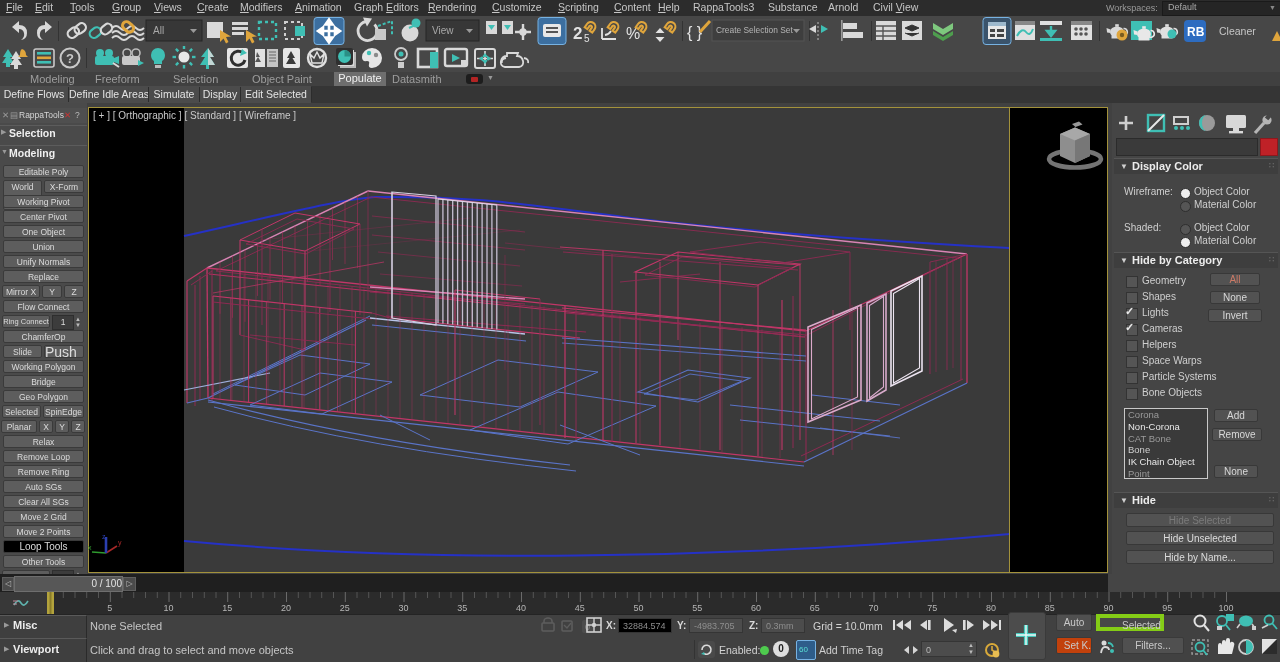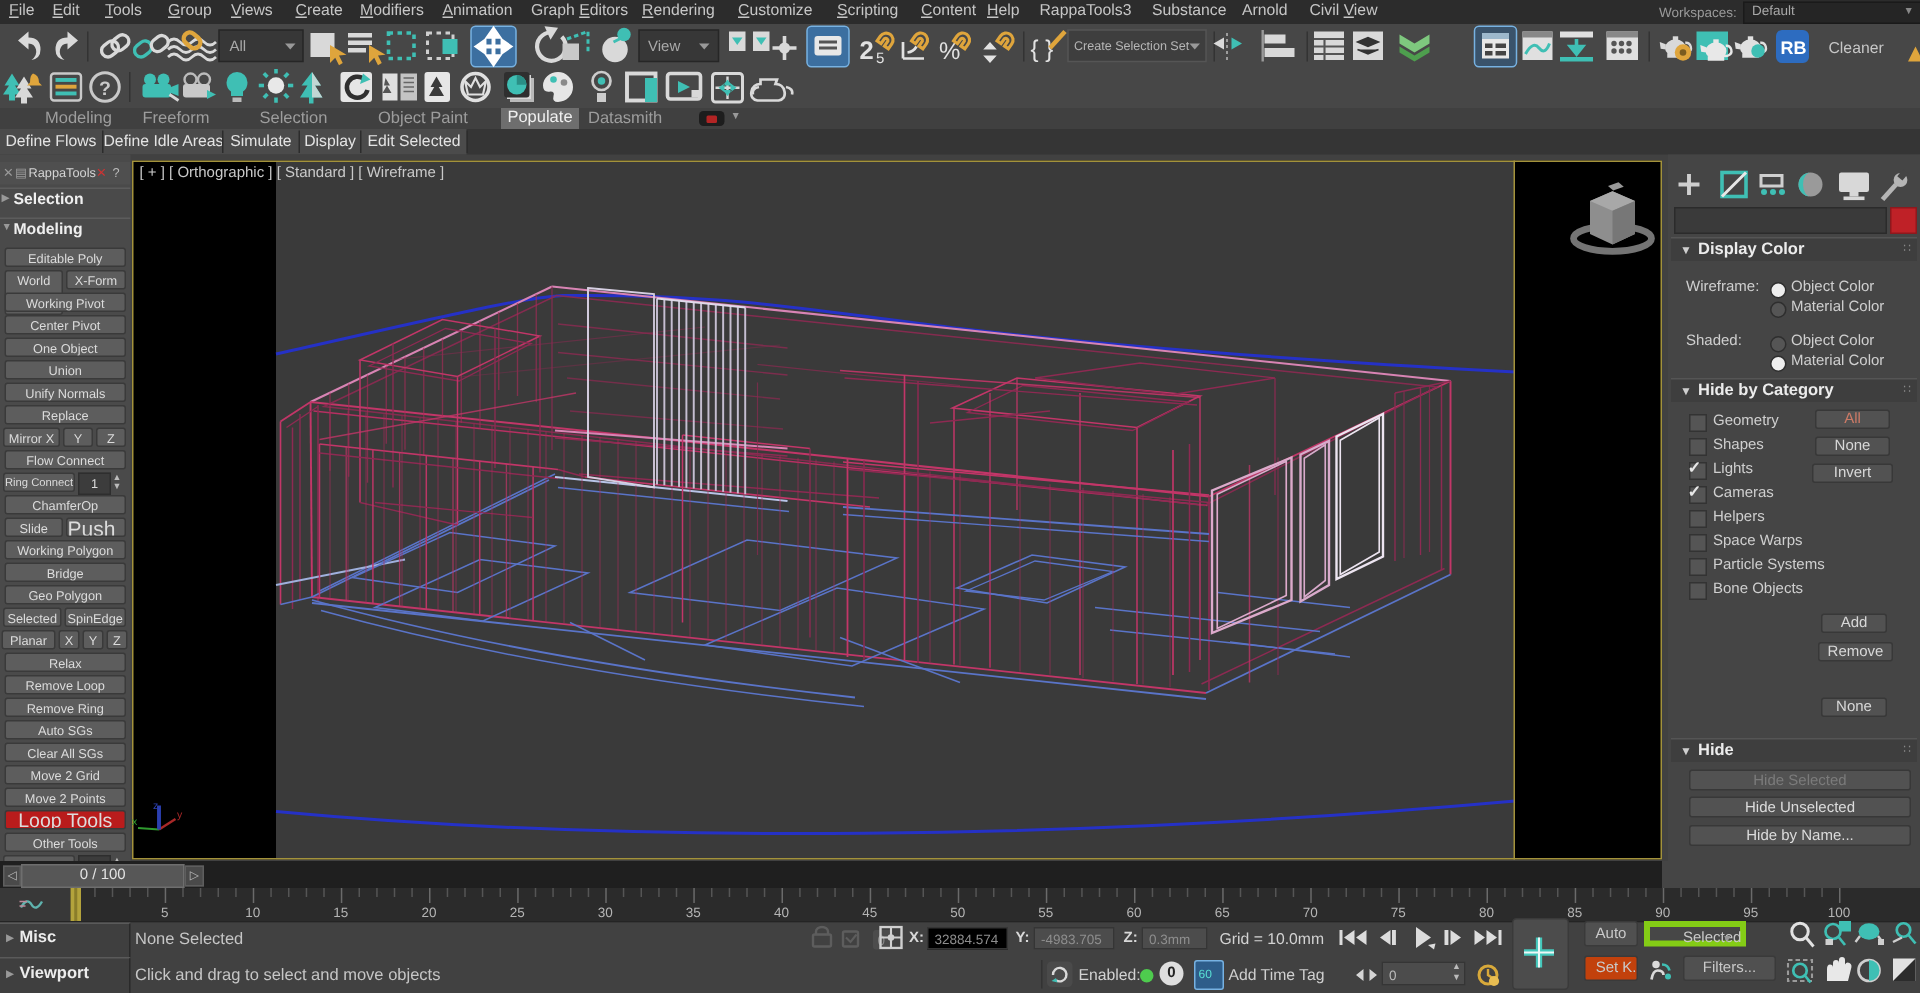--- a/index.html
+++ b/index.html
@@ -521,21 +521,21 @@
       <div style="position:absolute;left:39px;top:317px;width:14px;height:13px;background:#5d5d5d;border:1px solid #3a3a3a;border-radius:2px;font-size:8.5px;color:#dcdcdc;text-align:center;line-height:12px;box-sizing:border-box;white-space:nowrap;overflow:hidden">X</div>
       <div style="position:absolute;left:55px;top:317px;width:14px;height:13px;background:#5d5d5d;border:1px solid #3a3a3a;border-radius:2px;font-size:8.5px;color:#dcdcdc;text-align:center;line-height:12px;box-sizing:border-box;white-space:nowrap;overflow:hidden">Y</div>
       <div style="position:absolute;left:71px;top:317px;width:14px;height:13px;background:#5d5d5d;border:1px solid #3a3a3a;border-radius:2px;font-size:8.5px;color:#dcdcdc;text-align:center;line-height:12px;box-sizing:border-box;white-space:nowrap;overflow:hidden">Z</div>
       <div style="position:absolute;left:3px;top:332px;width:81px;height:13px;background:#5d5d5d;border:1px solid #3a3a3a;border-radius:2px;font-size:8.5px;color:#dcdcdc;text-align:center;line-height:12px;box-sizing:border-box;white-space:nowrap;overflow:hidden">Relax</div>
       <div style="position:absolute;left:3px;top:347px;width:81px;height:13px;background:#5d5d5d;border:1px solid #3a3a3a;border-radius:2px;font-size:8.5px;color:#dcdcdc;text-align:center;line-height:12px;box-sizing:border-box;white-space:nowrap;overflow:hidden">Remove Loop</div>
       <div style="position:absolute;left:3px;top:362px;width:81px;height:13px;background:#5d5d5d;border:1px solid #3a3a3a;border-radius:2px;font-size:8.5px;color:#dcdcdc;text-align:center;line-height:12px;box-sizing:border-box;white-space:nowrap;overflow:hidden">Remove Ring</div>
       <div style="position:absolute;left:3px;top:377px;width:81px;height:13px;background:#5d5d5d;border:1px solid #3a3a3a;border-radius:2px;font-size:8.5px;color:#dcdcdc;text-align:center;line-height:12px;box-sizing:border-box;white-space:nowrap;overflow:hidden">Auto SGs</div>
       <div style="position:absolute;left:3px;top:392px;width:81px;height:13px;background:#5d5d5d;border:1px solid #3a3a3a;border-radius:2px;font-size:8.5px;color:#dcdcdc;text-align:center;line-height:12px;box-sizing:border-box;white-space:nowrap;overflow:hidden">Clear All SGs</div>
       <div style="position:absolute;left:3px;top:407px;width:81px;height:13px;background:#5d5d5d;border:1px solid #3a3a3a;border-radius:2px;font-size:8.5px;color:#dcdcdc;text-align:center;line-height:12px;box-sizing:border-box;white-space:nowrap;overflow:hidden">Move 2 Grid</div>
       <div style="position:absolute;left:3px;top:422px;width:81px;height:13px;background:#5d5d5d;border:1px solid #3a3a3a;border-radius:2px;font-size:8.5px;color:#dcdcdc;text-align:center;line-height:12px;box-sizing:border-box;white-space:nowrap;overflow:hidden">Move 2 Points</div>
-      <div style="position:absolute;left:3px;top:437px;width:81px;height:13px;background:#b91c1c;border:1px solid #3a3a3a;border-radius:2px;font-size:13px;color:#dcdcdc;text-align:center;line-height:12px;box-sizing:border-box;white-space:nowrap;overflow:hidden">Loop Tools</div>
+      <div style="position:absolute;left:3px;top:437px;width:81px;height:13px;background:#000000;border:1px solid #3a3a3a;border-radius:2px;font-size:10px;color:#dcdcdc;text-align:center;line-height:12px;box-sizing:border-box;white-space:nowrap;overflow:hidden">Loop Tools</div>
       <div style="position:absolute;left:3px;top:452px;width:81px;height:13px;background:#5d5d5d;border:1px solid #3a3a3a;border-radius:2px;font-size:8.5px;color:#dcdcdc;text-align:center;line-height:12px;box-sizing:border-box;white-space:nowrap;overflow:hidden">Other Tools</div>
       <div style="position:absolute;left:2px;top:467px;width:48px;height:13px;background:#5d5d5d;border:1px solid #3a3a3a;border-radius:2px;font-size:7.5px;color:#dcdcdc;text-align:center;line-height:12px;box-sizing:border-box;white-space:nowrap">SmartCreate</div>
       <div style="position:absolute;left:52px;top:467px;width:20px;height:13px;background:#3c3c3c;border:1px solid #2e2e2e;font-size:8.5px;color:#ddd;text-align:center;line-height:13px">0</div>
       <span style="position:absolute;left:75px;top:468px;font-size:6px;color:#bbb;line-height:6px">▲<br>▼</span>
     </div>
     <div style="position:absolute;left:1112px;top:103px;width:168px;height:489px;background:#454545;overflow:hidden">
       <svg style="position:absolute;left:0;top:8px" width="168" height="28" viewBox="0 0 168 28">
         <path d="M14 5 v14 M7 12 h14" stroke="#cfcfcf" stroke-width="2.6"></path>
         <rect x="36" y="4" width="16" height="16" fill="none" stroke="#3fbfb4" stroke-width="2.4"></rect>
         <path d="M36 20 L52 4" stroke="#e8e8e8" stroke-width="2"></path>
@@ -588,35 +588,43 @@
       <span style="position:absolute;left:30px;top:236px;font-size:10px;color:#cfcfcf;white-space:nowrap">Helpers</span>
       <div style="position:absolute;left:14px;top:253px;width:10px;height:10px;background:#555;border:1px solid #333"></div>
       <span style="position:absolute;left:30px;top:252px;font-size:10px;color:#cfcfcf;white-space:nowrap">Space Warps</span>
       <div style="position:absolute;left:14px;top:269px;width:10px;height:10px;background:#555;border:1px solid #333"></div>
       <span style="position:absolute;left:30px;top:268px;font-size:10px;color:#cfcfcf;white-space:nowrap">Particle Systems</span>
       <div style="position:absolute;left:14px;top:285px;width:10px;height:10px;background:#555;border:1px solid #333"></div>
       <span style="position:absolute;left:30px;top:284px;font-size:10px;color:#cfcfcf;white-space:nowrap">Bone Objects</span>
       <div style="position:absolute;left:98px;top:170px;width:50px;height:13px;background:#525252;border:1px solid #383838;border-radius:2px;font-size:10px;color:#cc7a66;text-align:center;line-height:12px;box-sizing:border-box">All</div>
       <div style="position:absolute;left:98px;top:188px;width:50px;height:13px;background:#525252;border:1px solid #383838;border-radius:2px;font-size:10px;color:#d8d8d8;text-align:center;line-height:12px;box-sizing:border-box">None</div>
       <div style="position:absolute;left:96px;top:206px;width:54px;height:13px;background:#525252;border:1px solid #383838;border-radius:2px;font-size:10px;color:#d8d8d8;text-align:center;line-height:12px;box-sizing:border-box">Invert</div>
+      <div style="position:absolute;left:12px;top:305px;width:84px;height:71px;background:#3a3a3a;border:1px solid #c9c9c9;font-size:9.5px;line-height:11.8px;padding-left:3px;box-sizing:border-box">
+        <div style="color:#9a9a9a;white-space:nowrap">Corona</div>
+        <div style="color:#e8e8e8;white-space:nowrap">Non-Corona</div>
+        <div style="color:#9a9a9a;white-space:nowrap">CAT Bone</div>
+        <div style="color:#cfcfcf;white-space:nowrap">Bone</div>
+        <div style="color:#e8e8e8;white-space:nowrap">IK Chain Object</div>
+        <div style="color:#9a9a9a;white-space:nowrap">Point</div>
+      </div>
       <div style="position:absolute;left:102px;top:306px;width:44px;height:13px;background:#525252;border:1px solid #383838;border-radius:2px;font-size:10px;color:#d8d8d8;text-align:center;line-height:12px;box-sizing:border-box">Add</div>
       <div style="position:absolute;left:100px;top:325px;width:50px;height:13px;background:#525252;border:1px solid #383838;border-radius:2px;font-size:10px;color:#d8d8d8;text-align:center;line-height:12px;box-sizing:border-box">Remove</div>
       <div style="position:absolute;left:102px;top:362px;width:44px;height:13px;background:#525252;border:1px solid #383838;border-radius:2px;font-size:10px;color:#d8d8d8;text-align:center;line-height:12px;box-sizing:border-box">None</div>
       <div style="position:absolute;left:2px;top:389px;width:164px;height:15px;background:#3e3e3e;border-top:1px solid #555">
         <span style="position:absolute;left:6px;top:3px;font-size:8px;color:#cfcfcf">▼</span>
         <span style="position:absolute;left:18px;top:1px;font-size:11px;font-weight:bold;color:#ececec">Hide</span>
         <span style="position:absolute;right:4px;top:2px;font-size:8px;color:#888">∷</span>
       </div>
       <div style="position:absolute;left:14px;top:410px;width:148px;height:14px;background:#525252;border:1px solid #383838;border-radius:2px;font-size:10px;color:#7b7b7b;text-align:center;line-height:13px;box-sizing:border-box">Hide Selected</div>
       <div style="position:absolute;left:14px;top:428px;width:148px;height:14px;background:#525252;border:1px solid #383838;border-radius:2px;font-size:10px;color:#dcdcdc;text-align:center;line-height:13px;box-sizing:border-box">Hide Unselected</div>
       <div style="position:absolute;left:14px;top:447px;width:148px;height:14px;background:#525252;border:1px solid #383838;border-radius:2px;font-size:10px;color:#dcdcdc;text-align:center;line-height:13px;box-sizing:border-box">Hide by Name...</div>
     </div>
     <div style="position:absolute;left:0;top:574px;width:1108px;height:18px;background:#1f1f1f"></div>
     <div style="position:absolute;left:2px;top:577px;width:10px;height:12px;background:#4a4a4a;border:1px solid #5e5e5e;color:#bbb;font-size:8px;text-align:center;line-height:12px">◁</div>
-    <div style="position:absolute;left:14px;top:576px;width:107px;height:14px;background:#575757;border:1px solid #6e6e6e;color:#e4e4e4;font-size:10px;text-align:center;line-height:14px">0 / 100</div>
+    <div style="position:absolute;left:14px;top:576px;width:107px;height:14px;background:#575757;border:1px solid #6e6e6e;color:#e4e4e4;font-size:10px;text-align:right;line-height:14px">0 / 100</div>
     <div style="position:absolute;left:123px;top:577px;width:11px;height:12px;background:#4a4a4a;border:1px solid #5e5e5e;color:#bbb;font-size:8px;text-align:center;line-height:12px">▷</div>
     <div style="position:absolute;left:1108px;top:574px;width:172px;height:18px;background:#454545"></div>
     <svg style="position:absolute;left:0;top:592px" width="1280" height="23" viewBox="0 0 1280 23">
       <rect x="0" y="0" width="1280" height="23" fill="#2b2b2b"></rect>
       <rect x="0" y="0" width="47" height="23" fill="#383838"></rect>
       <rect x="47" y="0" width="1" height="23" fill="#222"></rect>
       <path d="M14 13 q4 -7 7 -2 q3 5 7 -2" stroke="#5fb3ae" stroke-width="1.6" fill="none"></path>
       <path d="M13 9 h5 M13 12 h4" stroke="#c08a9a" stroke-width="1"></path>
       <rect x="51.0" y="0" width="1" height="10" fill="#6a6a6a"></rect>
       <rect x="62.8" y="0" width="1" height="6" fill="#555"></rect>

